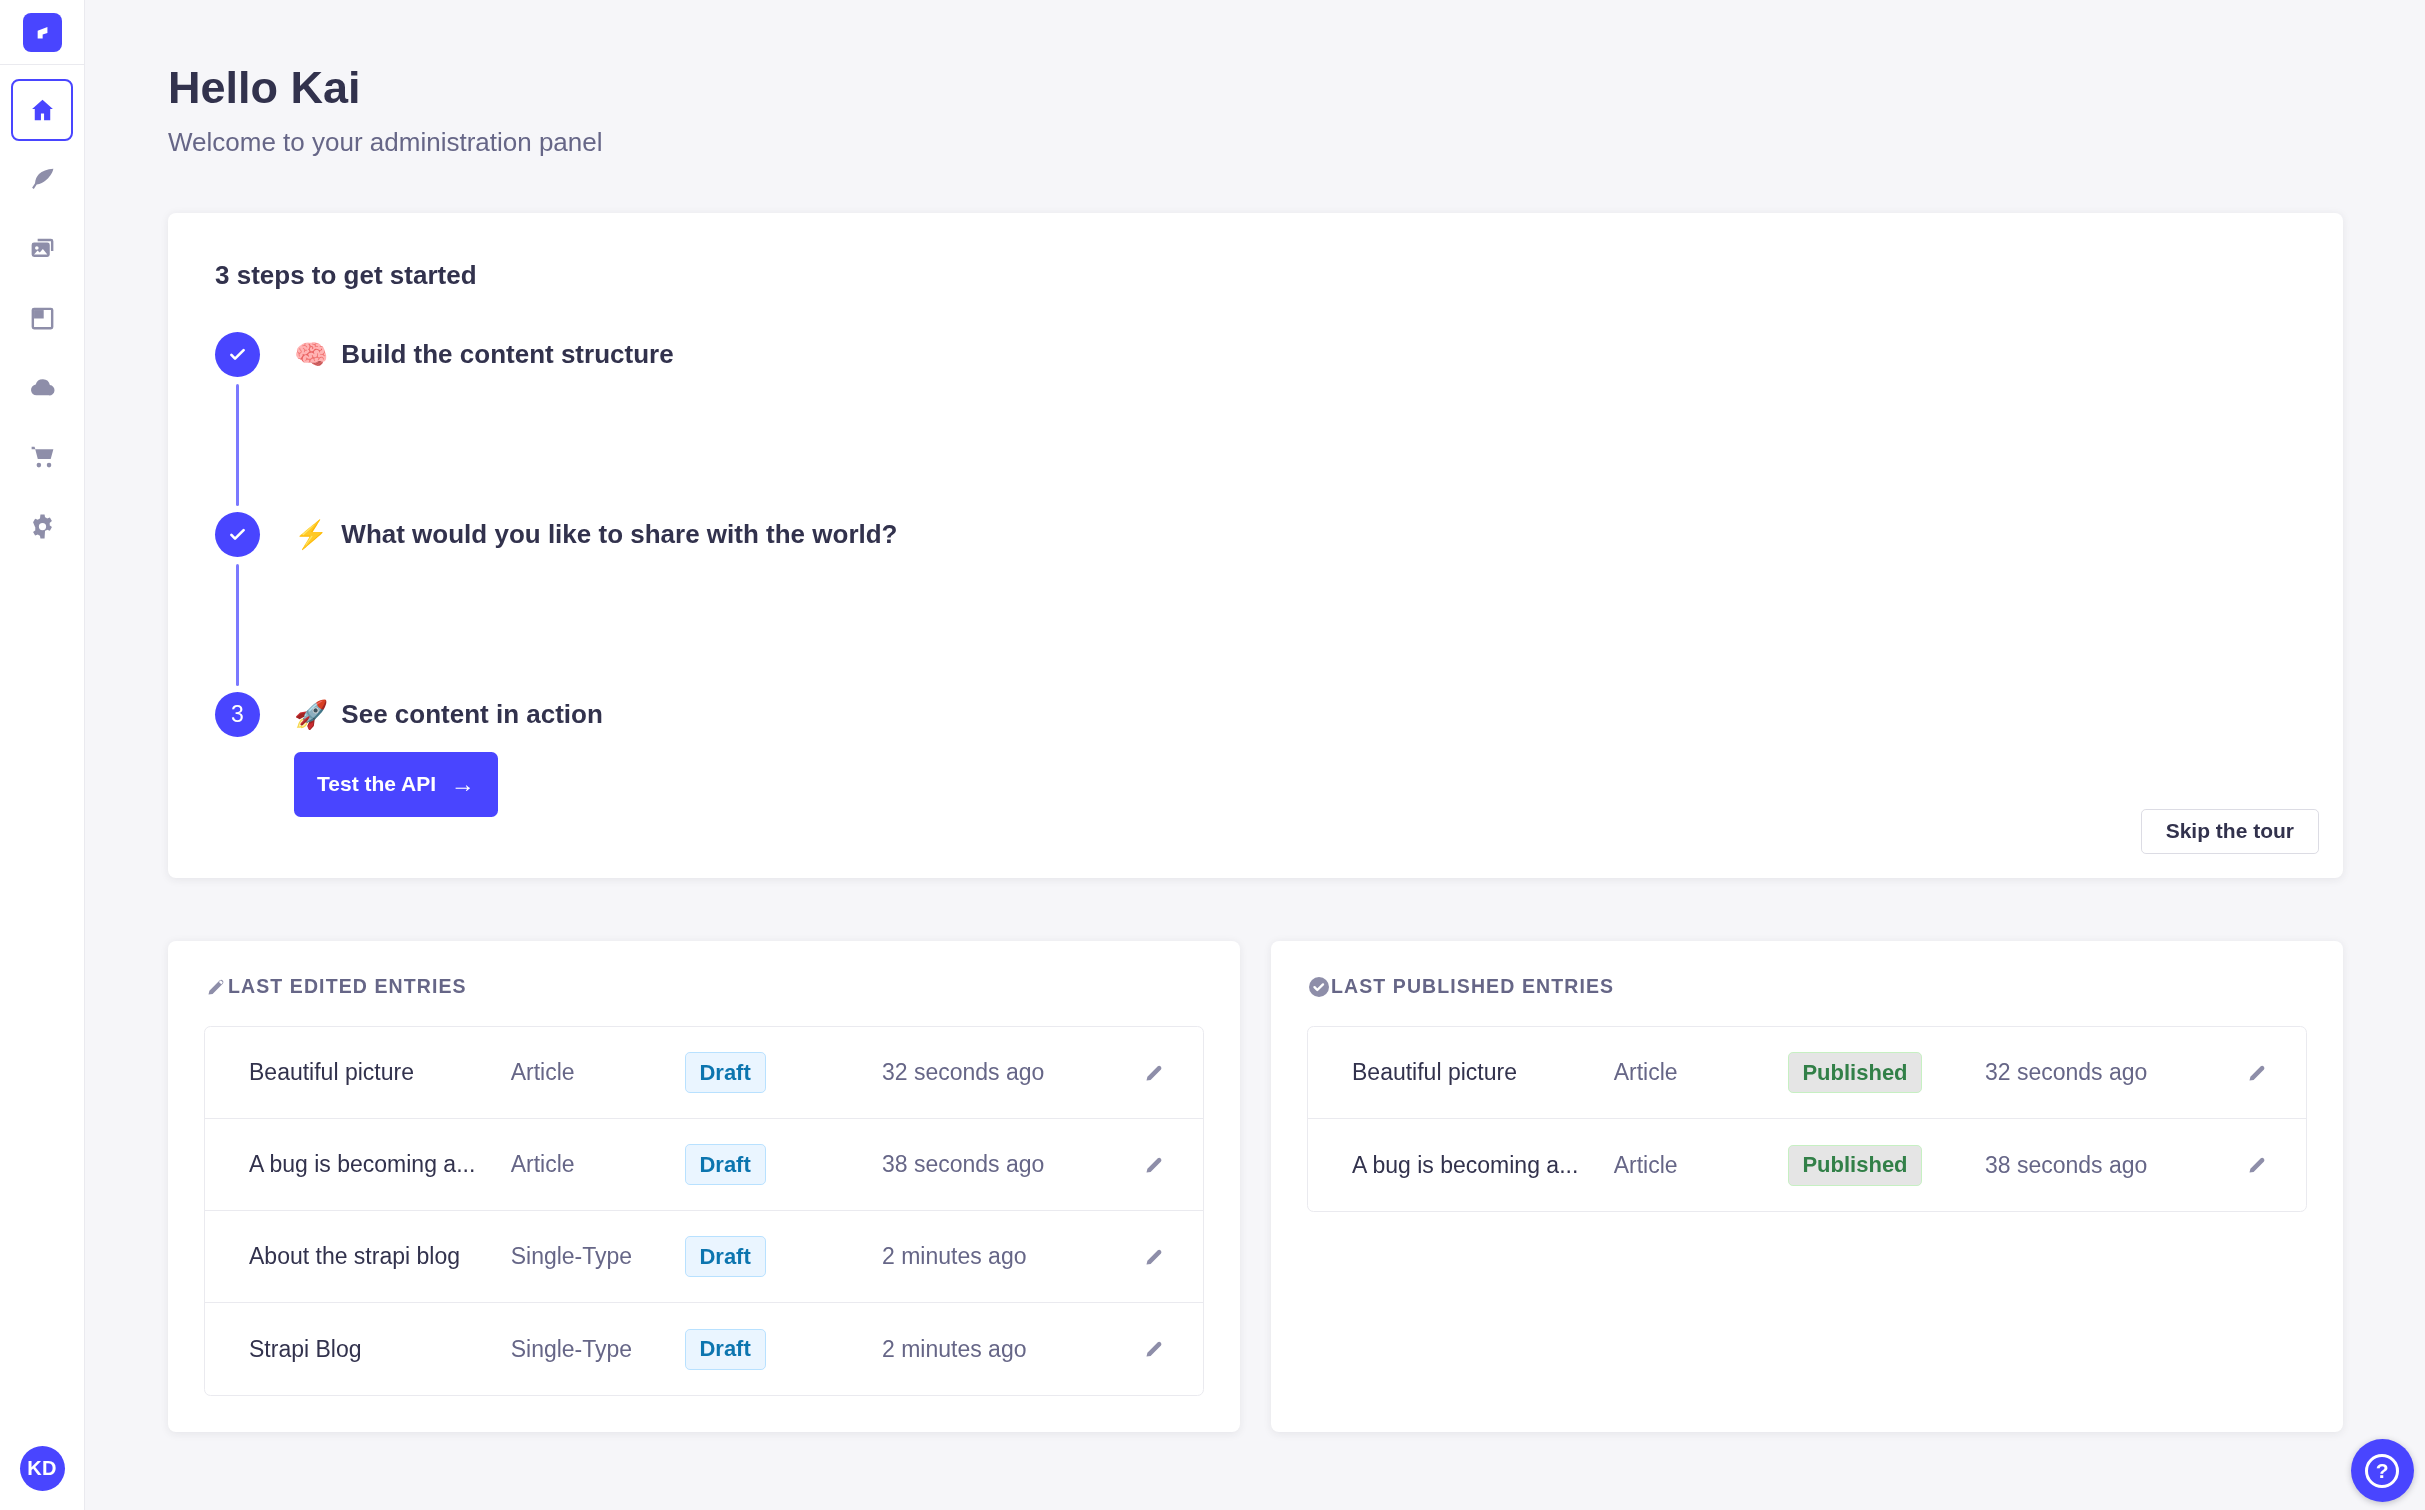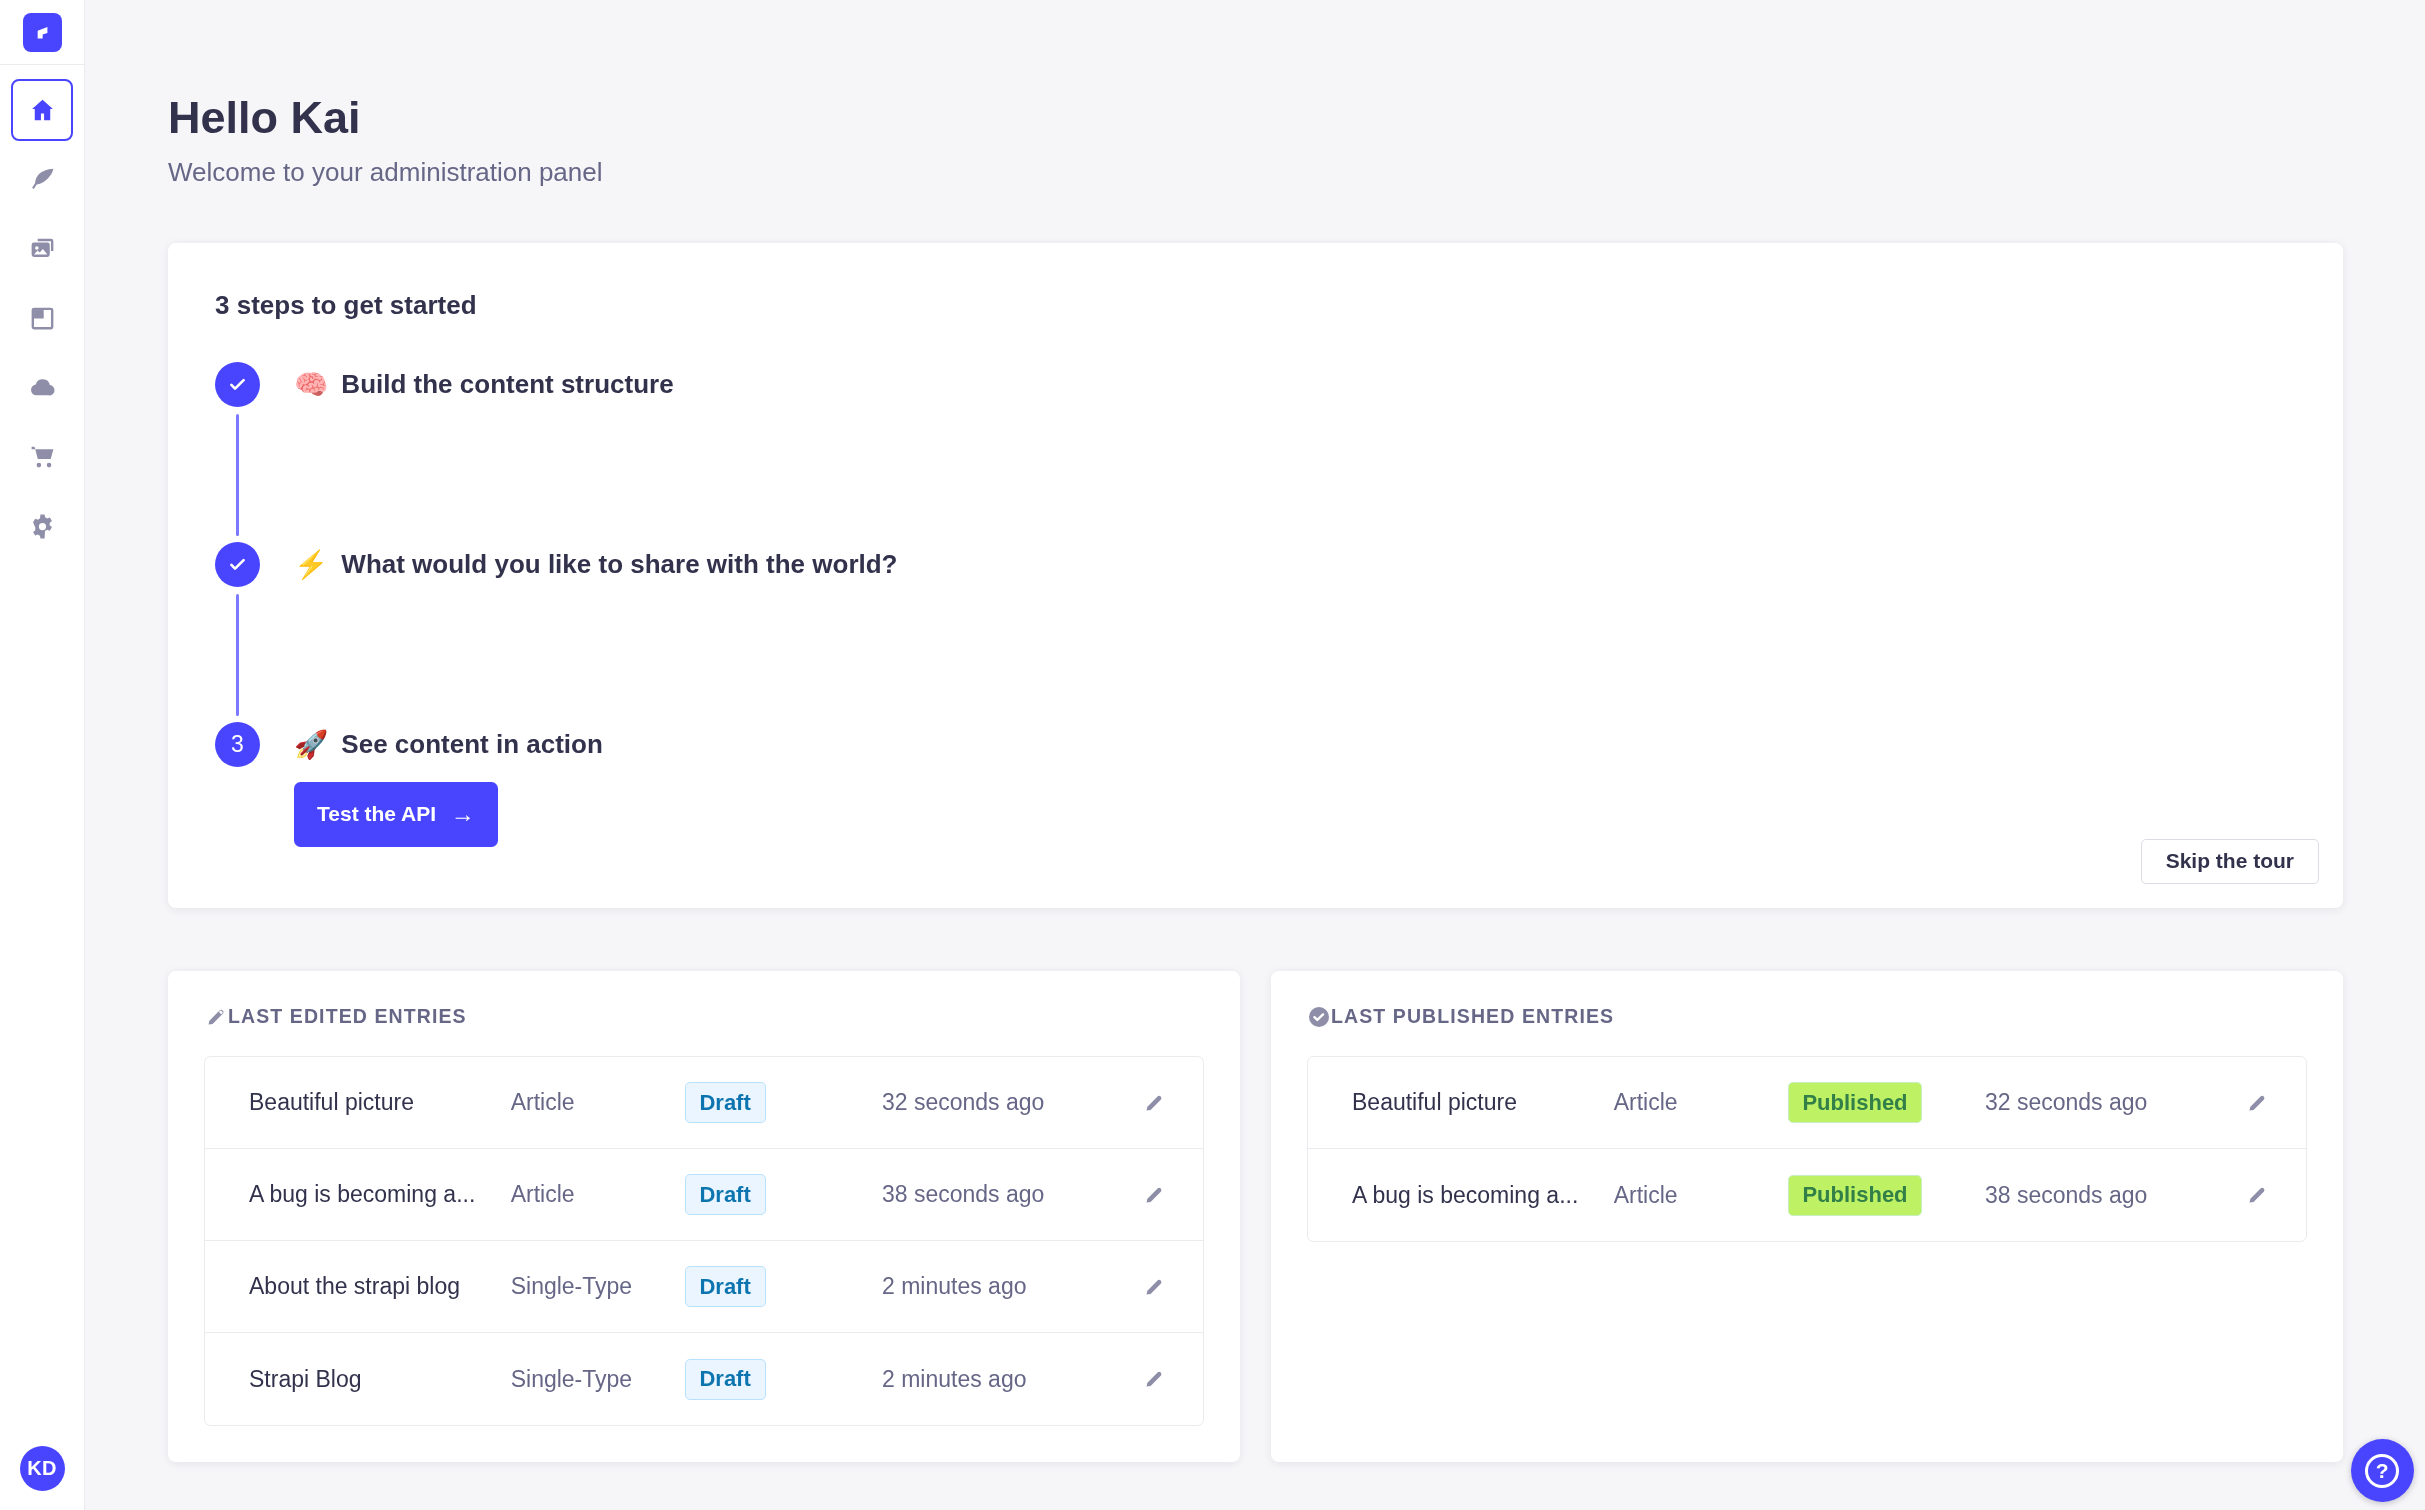--- a/index.html
+++ b/index.html
@@ -33,21 +33,21 @@
   .nav-item svg { width:29px; height:29px; fill:#8e8ea9; }
   .nav-item.active { background:#ffffff; border:2.4px solid #4945ff; }
   .nav-item.active svg { fill:#4945ff; }
   .avatar {
     margin-top:auto; margin-bottom:19.5px;
     width:45px; height:45px; border-radius:50%; background:#4945ff;
     color:#fff; font-size:20px; font-weight:700; letter-spacing:0.4px;
     display:flex; align-items:center; justify-content:center; cursor:pointer;
   }
   
-  .main { margin-left:85px; padding:92px 83px 0 83px; }
+  .main { margin-left:85px; padding:62px 83px 0 83px; }
   .page-title { font-size:45px; font-weight:700; color:#32324d; }
   .page-subtitle { margin-top:13px; font-size:26px; color:#666687; }
   
   .tour-card {
     position:relative;
     margin-top:55px; background:#fff; border-radius:8px;
     box-shadow:0 1.6px 8px rgba(33,33,52,.08);
     padding:47px 45px 61px 47px;
   }
   .tour-title { font-size:26px; font-weight:700; color:#32324d; margin-bottom:41px; }
@@ -98,21 +98,21 @@
   }
   .entry-row:last-child { border-bottom:none; }
   .entry-title { font-size:23px; font-weight:500; color:#32324d; white-space:nowrap; overflow:hidden; text-overflow:ellipsis; }
   .entry-type { font-size:23px; color:#666687; }
   .badge {
     justify-self:start;
     font-size:22px; font-weight:600; padding:5.7px 13.8px; border-radius:4.9px;
     border:0.8px solid transparent; line-height:1.25;
   }
   .badge.draft { background:#eaf5ff; border-color:#b8e1ff; color:#0c75af; }
-  .badge.published { background:#bef264; border-color:#c6f0c2; color:#328048; }
+  .badge.published { background:#e5e5e5; border-color:#c6f0c2; color:#328048; }
   .entry-time { font-size:23px; color:#666687; white-space:nowrap; }
   .edit-btn { justify-self:end; background:none; border:none; cursor:pointer; line-height:0; }
   .edit-btn svg { width:24px; height:24px; fill:#8e8ea9; }
   
   .help-fab {
     position:fixed; right:11.3px; bottom:8px;
     width:63px; height:63px; border-radius:50%;
     background:#4945ff; border:none; cursor:pointer;
     display:flex; align-items:center; justify-content:center;
     box-shadow:0 1.6px 6.5px rgba(33,33,52,.25); z-index:20;

